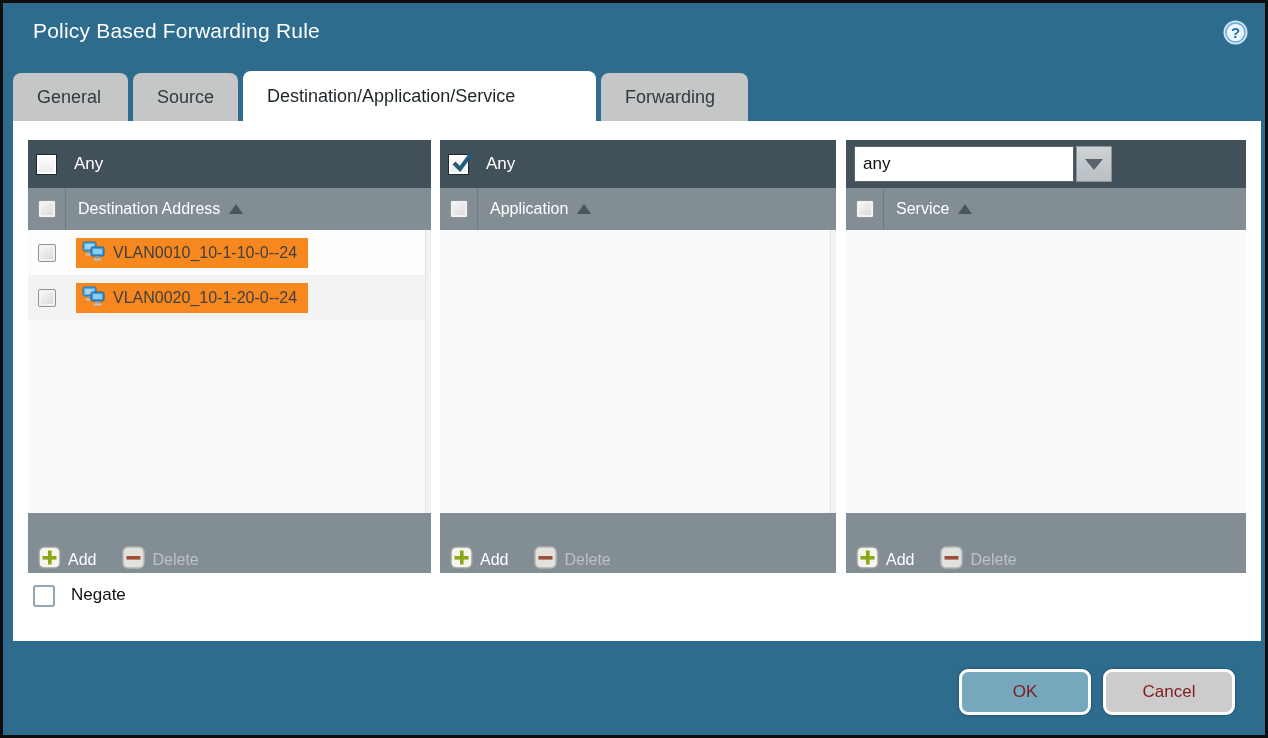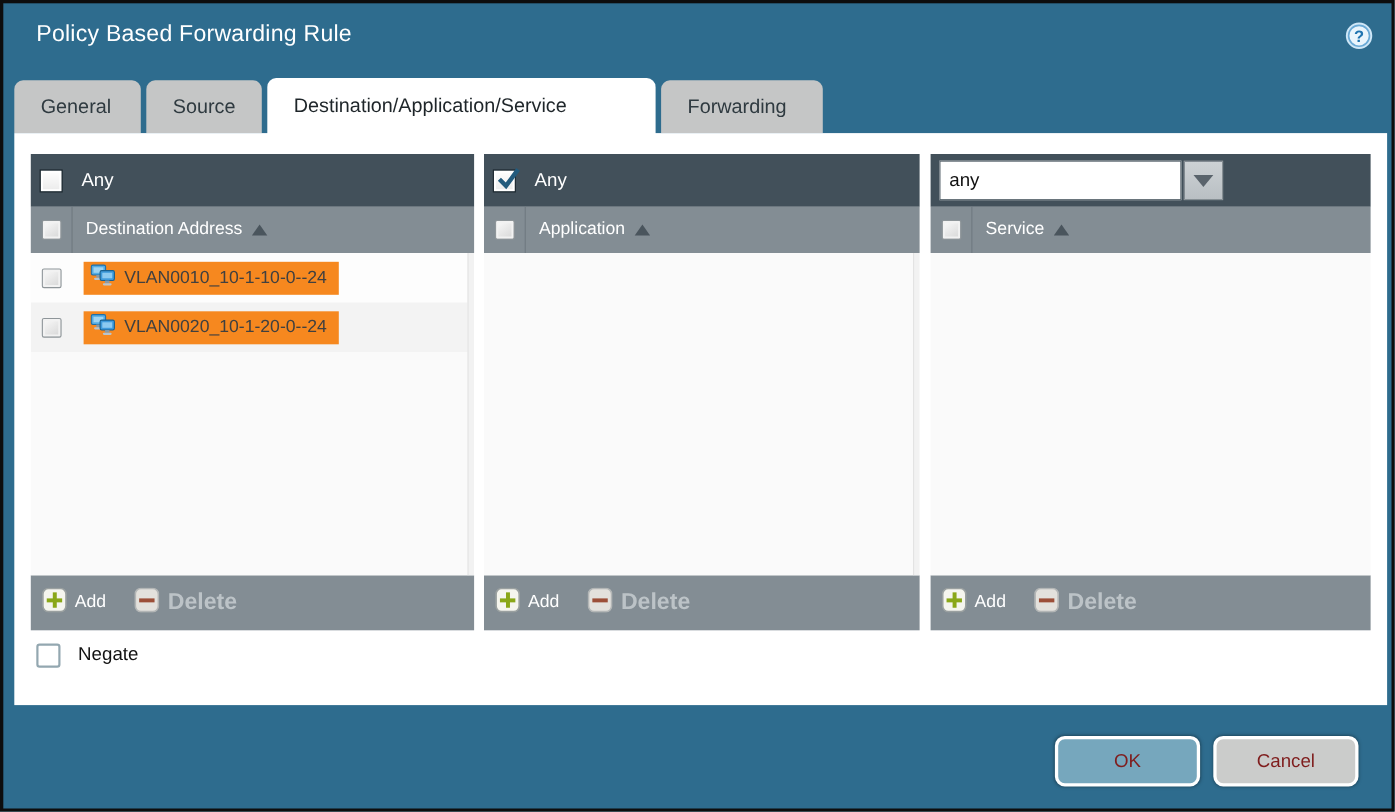--- a/index.html
+++ b/index.html
@@ -49,26 +49,26 @@
   .colbody { flex:1 1 auto; background:#fafafa; position:relative; overflow:hidden; }
   .scroll-track { position:absolute; top:0; right:0; bottom:0; width:6px; background:#f2f2f2; border-left:1px solid #e3e3e3; }
   .row { height:45px; display:flex; align-items:center; cursor:pointer; }
   .row:nth-child(odd){ background:#fdfdfd; }
   .row:nth-child(even){ background:#f3f3f3; }
   .pill {
     margin-left:10px; height:30px; display:inline-flex; align-items:center; gap:7px;
     background:#f6881f; color:#404040; font-size:16px; padding:0 11px 0 6px;
   }
   .colfooter {
-    height:50px; background:#838d94; display:flex; align-items:center;
+    height:60px; background:#838d94; display:flex; align-items:flex-end;
     padding-left:10px; gap:26px; flex:0 0 auto;
   }
   .ctl { display:inline-flex; align-items:center; gap:7px; cursor:pointer; }
   .ctl.add .ctl-lbl { color:#ffffff; font-size:16px; }
-  .ctl.del .ctl-lbl { color:#bcc3c7; font-size:21px;font-weight:bold; }
+  .ctl.del .ctl-lbl { color:#bcc3c7; font-size:16px; }
   
   .cb { display:inline-block; position:relative; cursor:pointer; }
   .cb-dark {
     width:21px; height:21px; background:linear-gradient(#ffffff,#eaeaea);
     border:1px solid #1d2930; box-shadow:inset 0 0 0 2px #ffffff;
   }
   .cb-light {
     width:18px; height:18px; background:linear-gradient(145deg,#fbfbfb,#d6d6d6);
     border:1px solid #8e9599; border-radius:2px; box-shadow:inset 0 0 0 2px #f2f2f2;
   }

